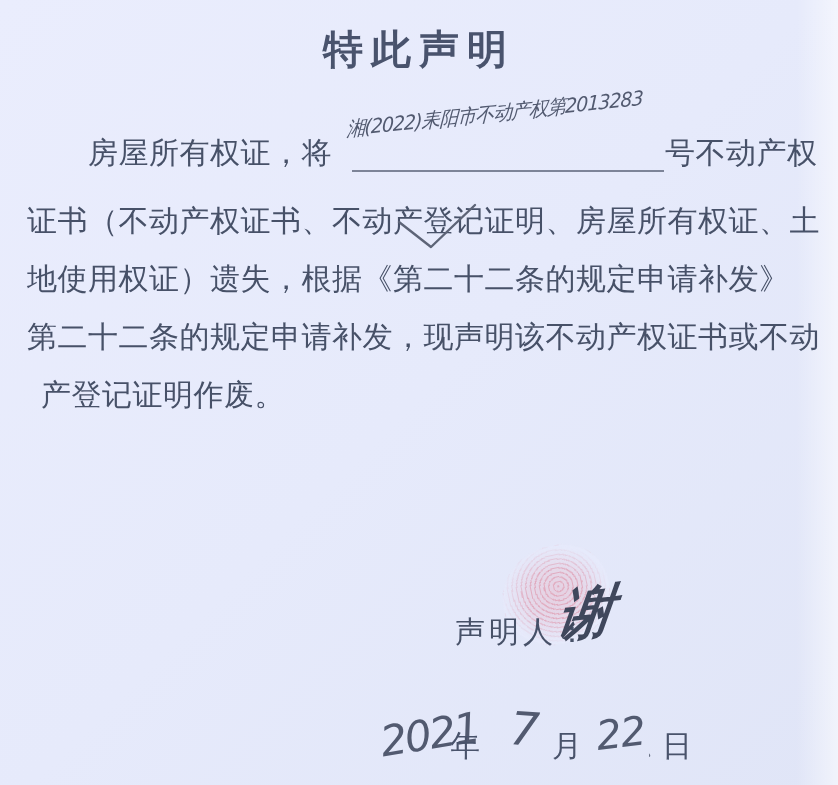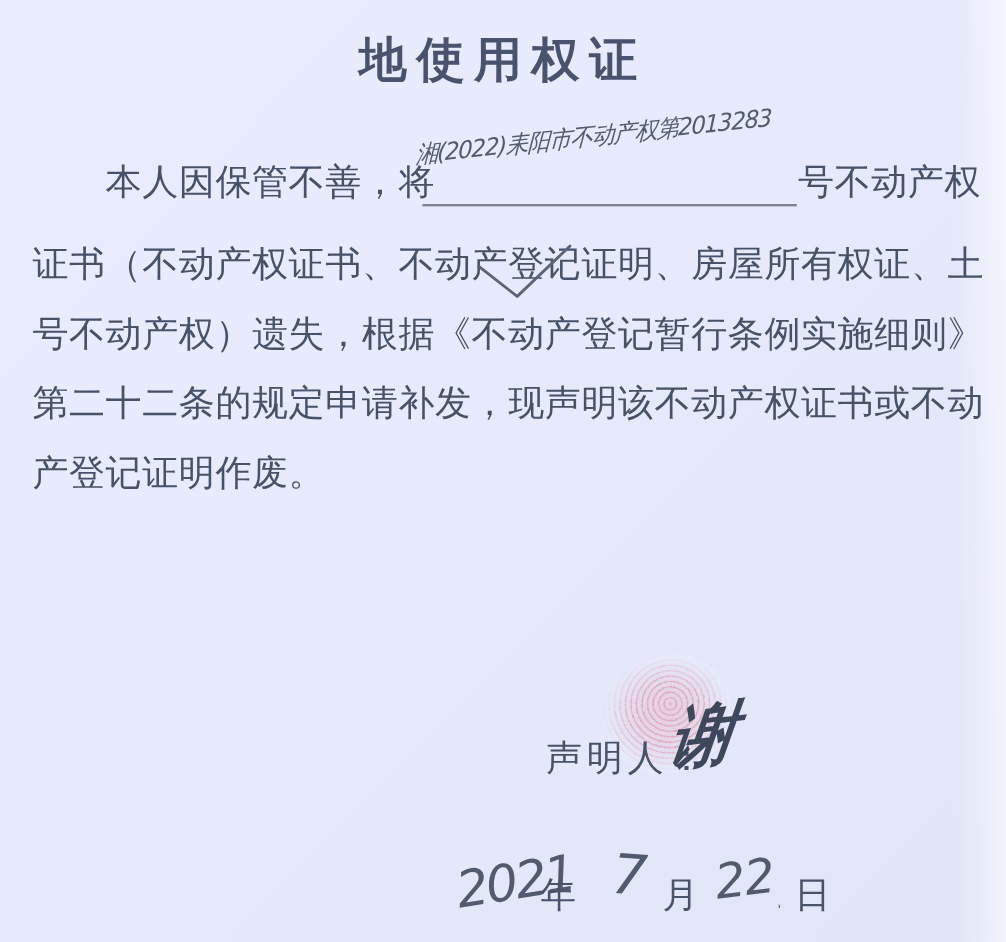--- a/index.html
+++ b/index.html
@@ -55,34 +55,34 @@
   .date-hand-month{left:510px;top:702px;font-size:46px;transform:rotate(4deg);}
   .date-hand-day{left:596px;top:710px;font-size:40px;transform:rotate(-7deg);letter-spacing:-1px;}
   .date-label{font-size:30px;color:#49536b;}
   .tickmark{left:648px;top:744px;font-size:14px;color:#5a6275;transform:rotate(25deg);}
 </style>
 </head>
 <body>
 
 <div class="page">
 
-  <div class="abs title">地使用权证</div>
+  <div class="abs title">特此声明</div>
 
-  <div class="abs bodyline" style="left:88px;top:138px;">本人因保管不善，将</div>
+  <div class="abs bodyline" style="left:88px;top:138px;">房屋所有权证，将</div>
   <div class="abs blank-underline"></div>
   <div class="abs hand cert-hand">湘(2022)耒阳市不动产权第2013283</div>
   <div class="abs bodyline" style="left:27px;top:206px;">证书（不动产权证书、不动产登记证明、房屋所有权证、土</div>
 
   <div class="abs bodyline" style="left:665px;top:138px;">号不动产权</div>
   <svg class="abs checkmark" viewBox="0 0 88 56">
     <polyline points="6,24 38,49 82,7" fill="none" stroke="#5d6477" stroke-width="2.4" stroke-linecap="round" stroke-linejoin="round"></polyline>
   </svg>
-  <div class="abs bodyline" style="left:27px;top:264px;">号不动产权）遗失，根据《不动产登记暂行条例实施细则》</div>
+  <div class="abs bodyline" style="left:27px;top:264px;">地使用权证）遗失，根据《第二十二条的规定申请补发》</div>
   <div class="abs bodyline" style="left:27px;top:322px;">第二十二条的规定申请补发，现声明该不动产权证书或不动</div>
-  <div class="abs bodyline" style="left:27px;top:380px;">产登记证明作废。</div>
+  <div class="abs bodyline" style="left:41px;top:380px;">产登记证明作废。</div>
 
 
   <div class="abs fingerprint"></div>
   <div class="abs declarant">声明人：</div>
   <div class="abs hand signature">谢</div>
 
   <div class="abs hand date-hand-year">2021</div>
   <div class="abs date-label" style="left:450px;top:726px;">年</div>
   <div class="abs hand date-hand-month">7</div>
   <div class="abs date-label" style="left:552px;top:726px;">月</div>

